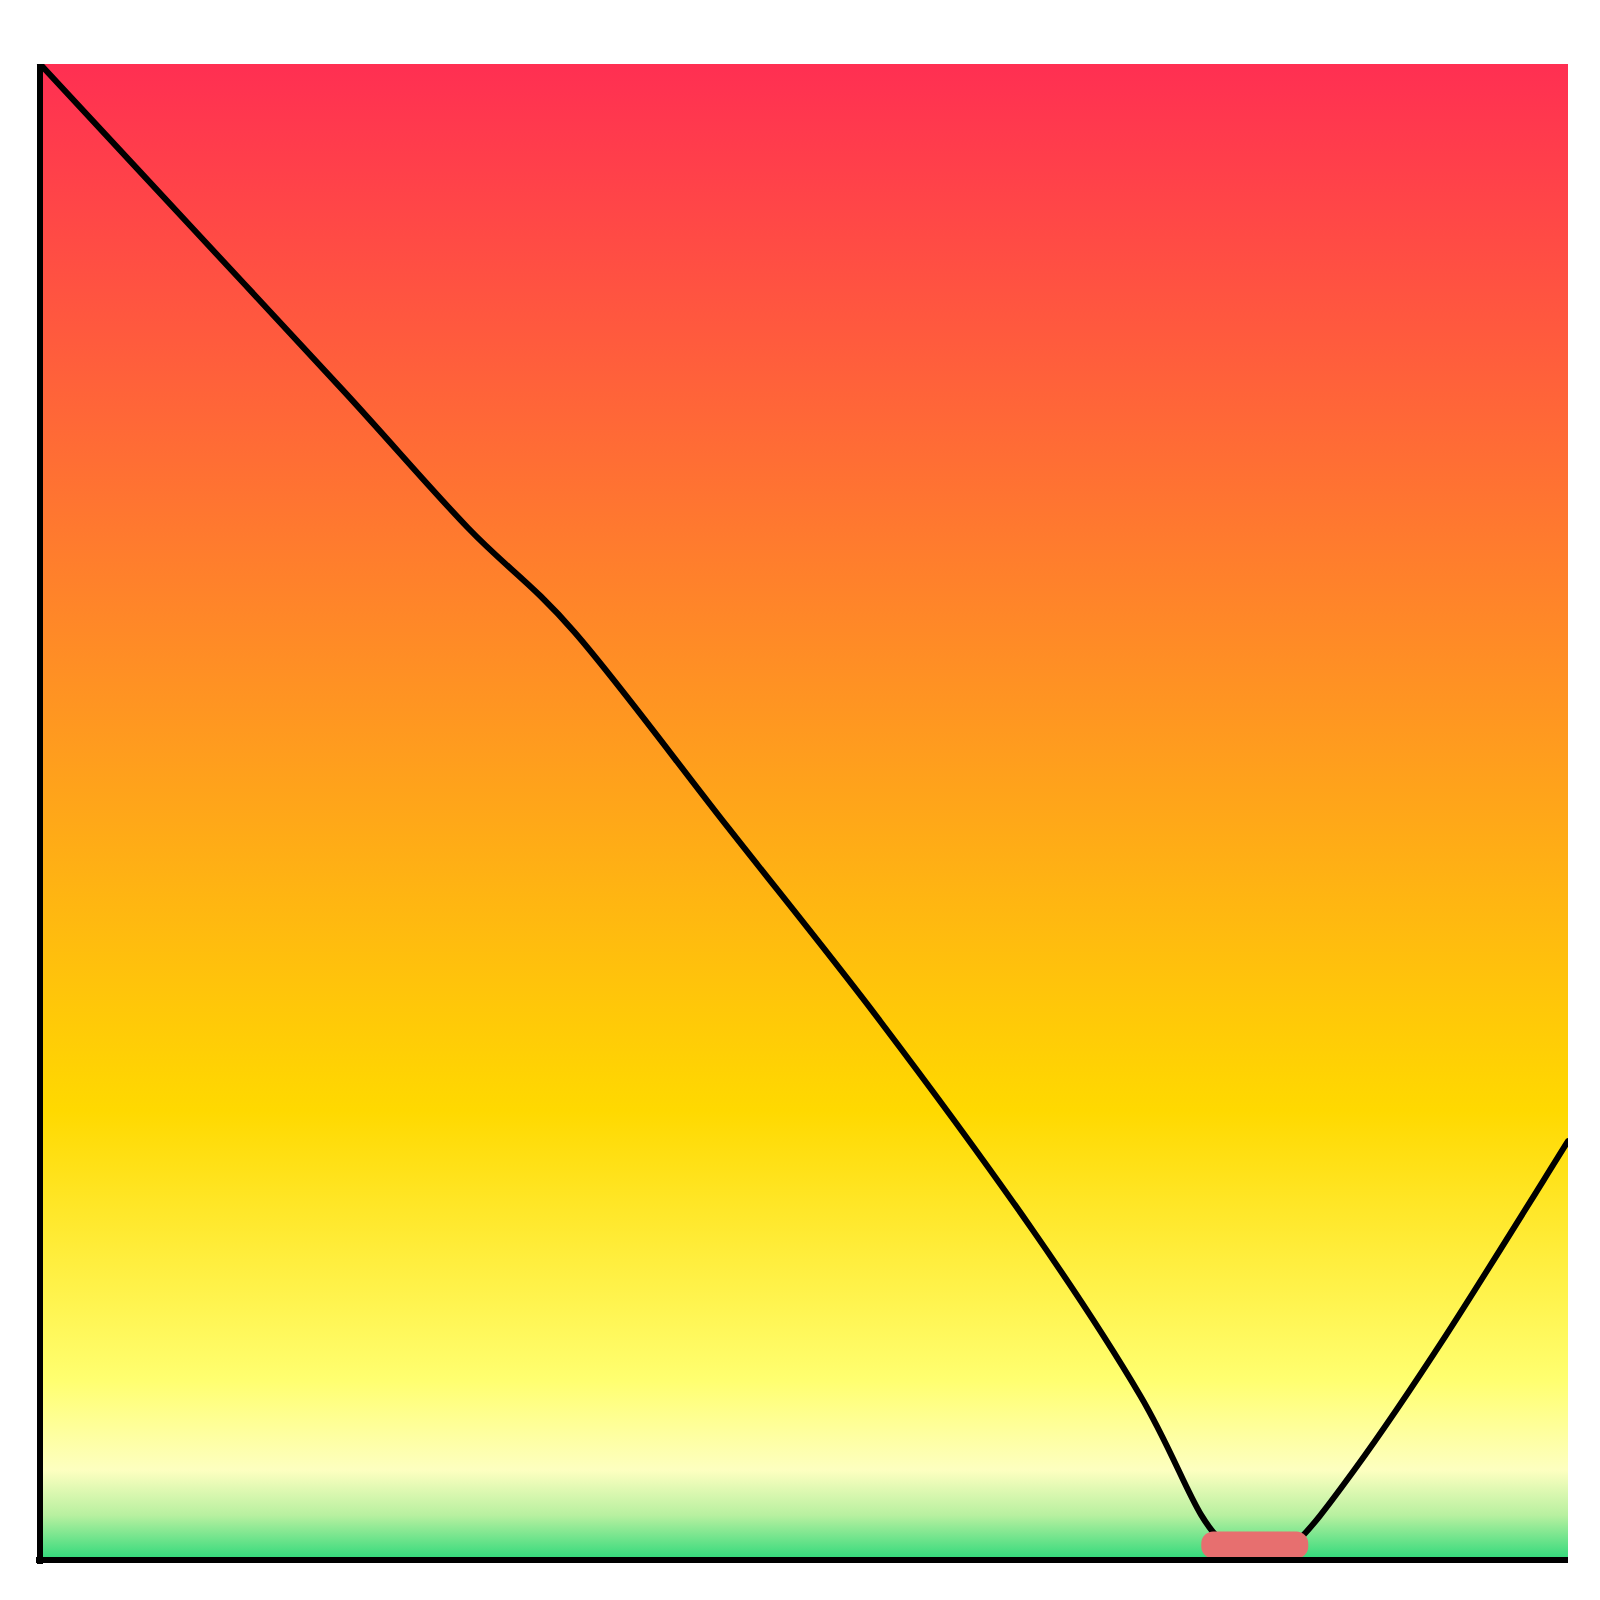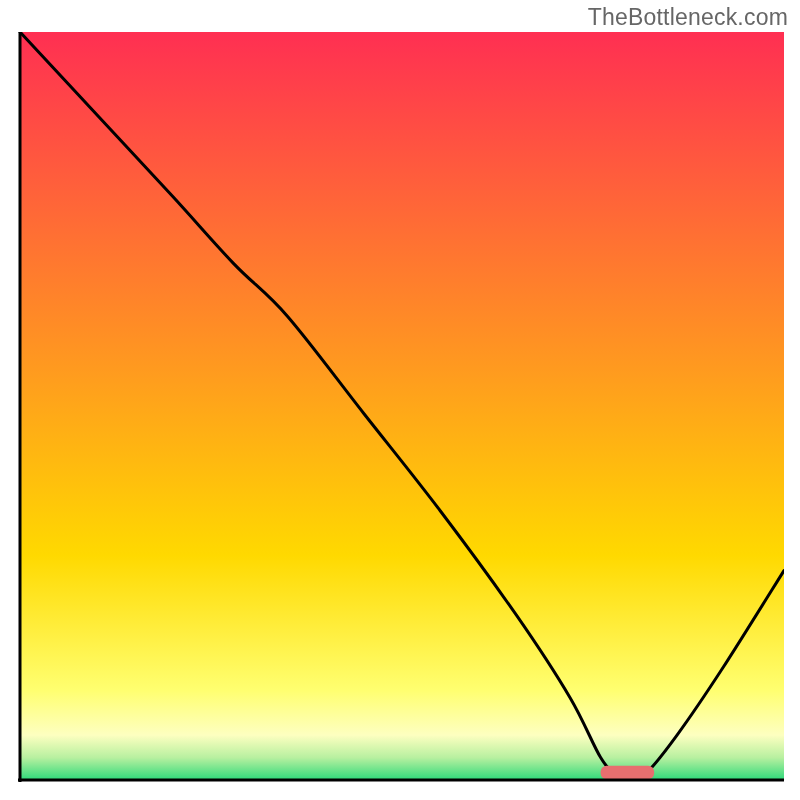--- a/index.html
+++ b/index.html
@@ -33,21 +33,20 @@
     overflow: hidden;
   }
   svg {
     display: block;
   }
 </style>
 </head>
 <body>
 
 <div class="container">
-  <div class="watermark">TheBottleneck.com</div>
 
   <div class="plot-area">
     <svg id="chart-svg" width="766" height="752" viewBox="0 0 766 752" preserveAspectRatio="none">
       <defs>
         <linearGradient id="bg-grad" x1="0" y1="0" x2="0" y2="1">
           <stop id="g0" offset="0%" stop-color="#ff2f52"></stop>
           <stop id="g1" offset="45%" stop-color="#ff9a1f"></stop>
           <stop id="g2" offset="70%" stop-color="#ffd900"></stop>
           <stop id="g3" offset="88%" stop-color="#ffff70"></stop>
           <stop id="g4" offset="94%" stop-color="#fdffc0"></stop>

